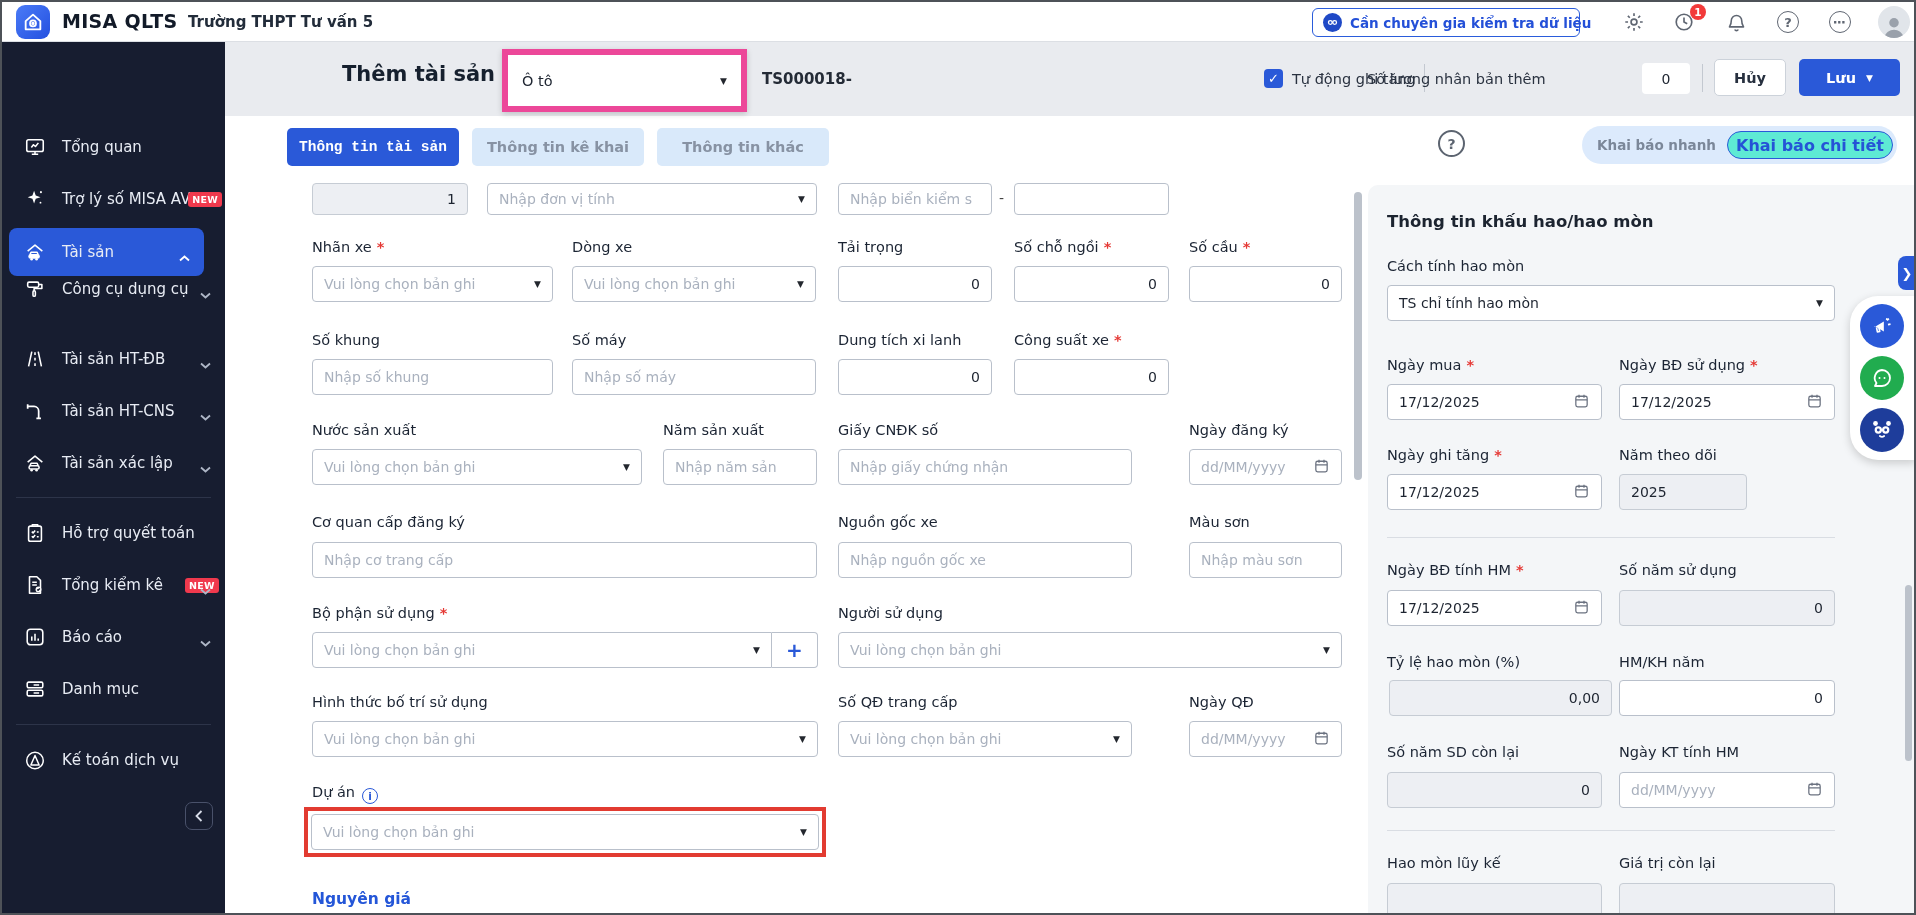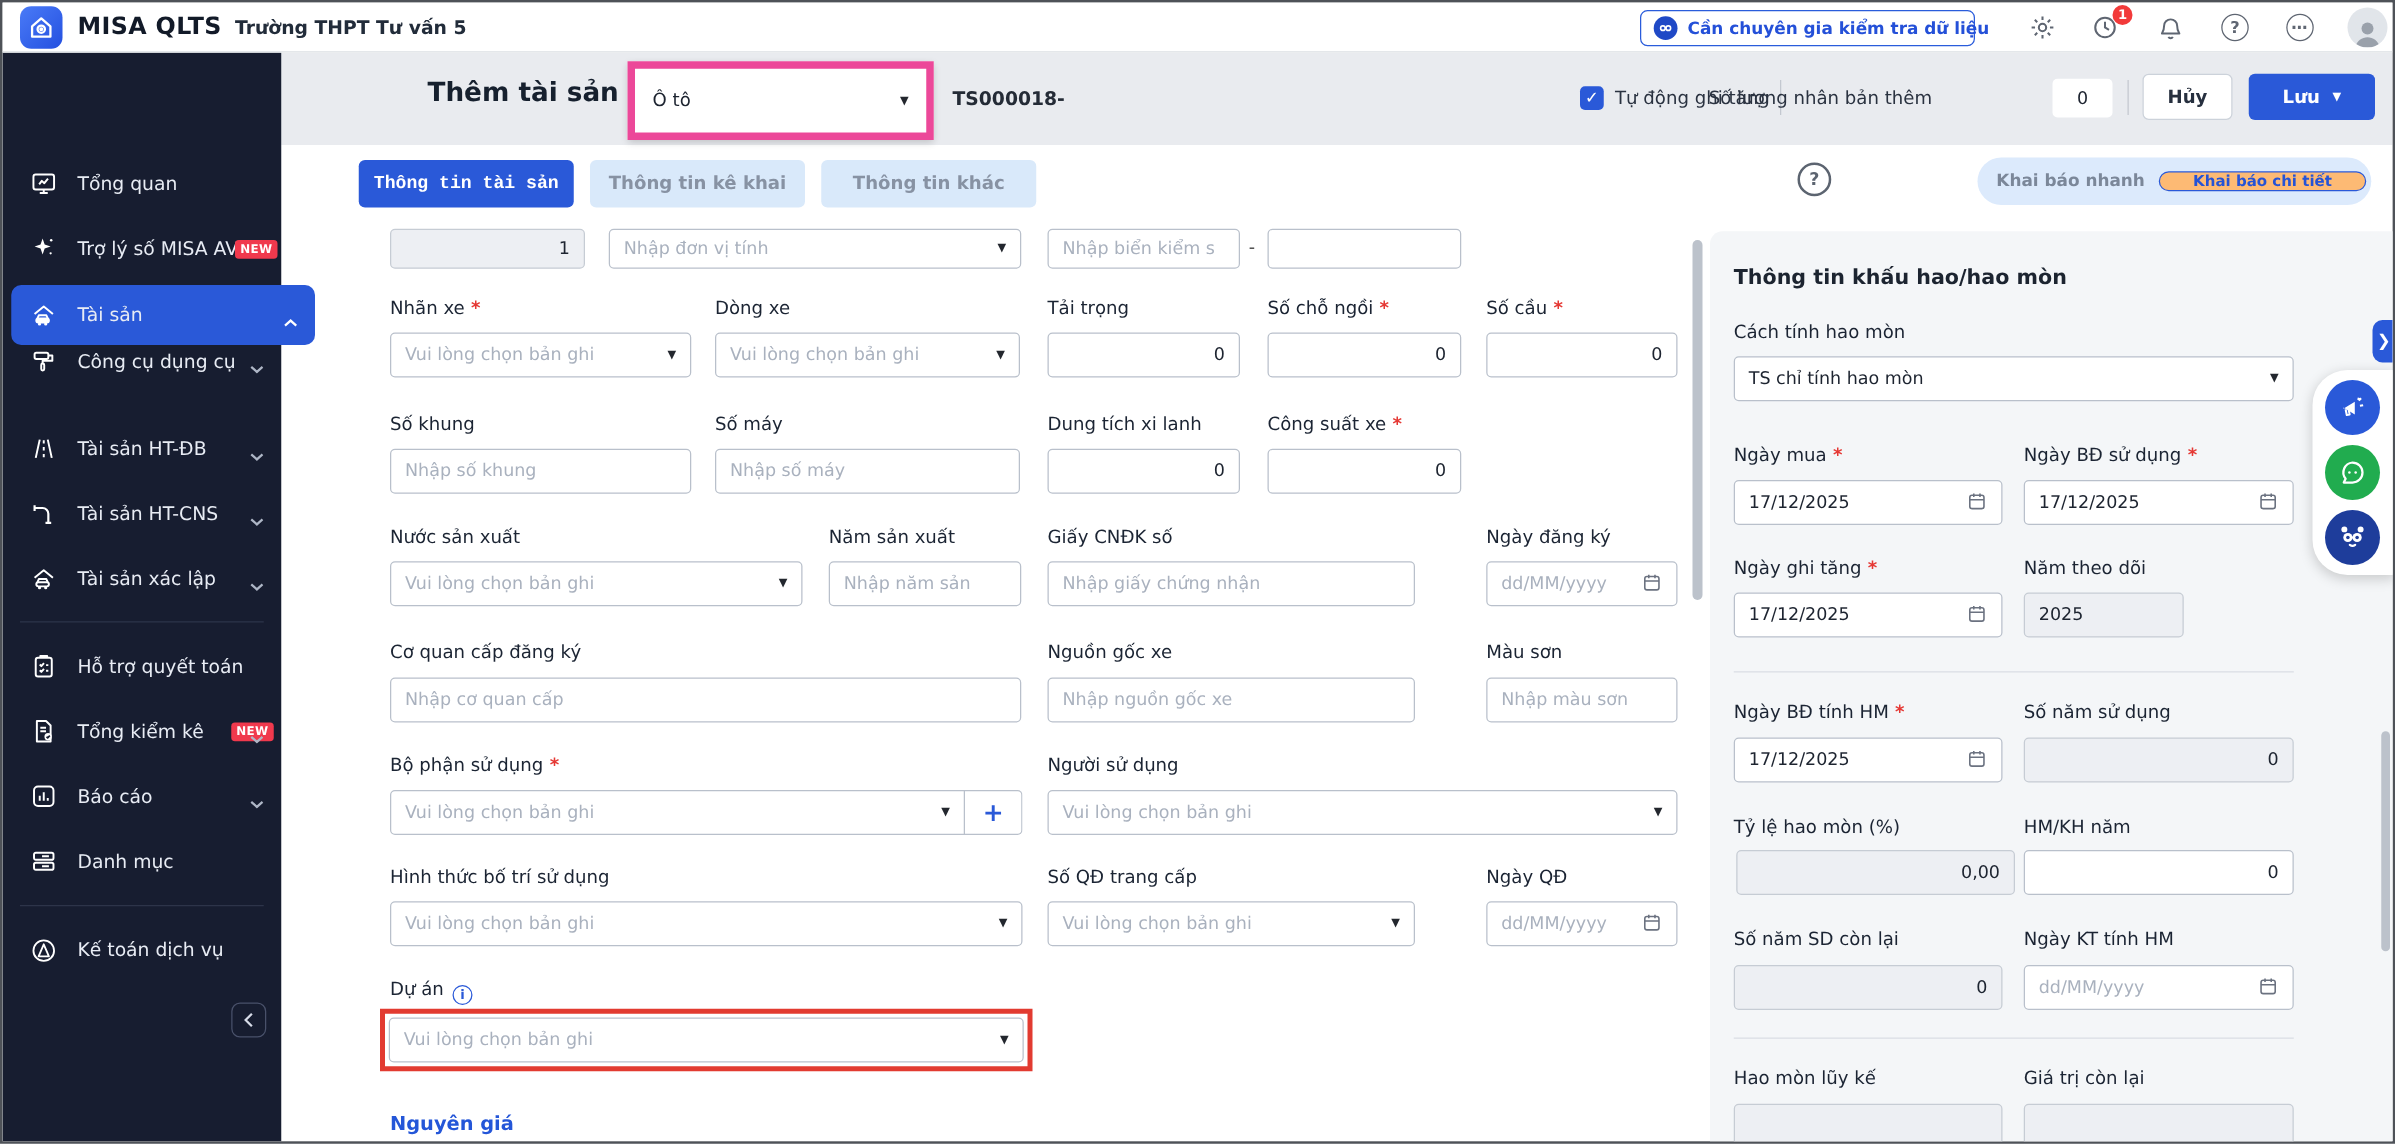--- a/index.html
+++ b/index.html
@@ -16,21 +16,21 @@
   .bot-circ { width:19px; height:19px; border-radius:50%; background:#1f49c6; display:flex; align-items:center; justify-content:center; flex:0 0 auto; }
   .hicon { position:absolute; top:8px; width:24px; height:24px; color:#5f6672; display:flex; align-items:center; justify-content:center; cursor:pointer; }
   .badge-red { position:absolute; left:1688px; top:2px; min-width:16px; height:16px; border-radius:8px; background:#f23a3a; color:#fff; font-size:10.5px; font-weight:700; display:flex; align-items:center; justify-content:center; padding:0 4px; z-index:31; }
   .circ-line { width:22px; height:22px; border:1.8px solid #5f6672; border-radius:50%; display:flex; align-items:center; justify-content:center; font-size:13px; font-weight:700; }
   .avatar { position:absolute; left:1876px; top:4px; width:32px; height:32px; border-radius:50%; background:#e1e5ea; overflow:hidden; display:flex; align-items:flex-end; justify-content:center; cursor:pointer; }
 
   
   .sidebar { position:absolute; left:0; top:40px; width:223px; bottom:0; background:#171d30; z-index:20; }
   .side-item { position:absolute; left:0; width:223px; height:52px; display:flex; align-items:center; gap:16px; padding-left:22px; color:#e8ecf4; font-size:15px; cursor:pointer; }
   .side-item .lbl { white-space:nowrap; font-weight:500; }
-  .side-item.active { left:7px; width:243px; height:48px; background:#2a59d8; border-radius:8px; padding-left:15px; font-weight:700; }
+  .side-item.active { left:7px; width:195px; height:48px; background:#2a59d8; border-radius:8px; padding-left:15px; font-weight:700; }
   .side-ic { width:22px; height:22px; flex:0 0 auto; display:flex; align-items:center; justify-content:center; }
   .chev { position:absolute; right:14px; top:50%; margin-top:-4px; }
   .new-badge { background:#f0394d; color:#fff; font-size:9.5px; font-weight:700; border-radius:3px; padding:2px 4px; margin-left:6px; letter-spacing:.3px; }
   .side-div { position:absolute; left:14px; width:195px; height:1px; background:#2d3449; }
   .collapse-btn { position:absolute; left:183px; top:760px; width:28px; height:28px; border:1px solid #49516a; border-radius:7px; color:#d7dce8; display:flex; align-items:center; justify-content:center; font-size:12px; cursor:pointer; }
 
   
   .toolbar { position:absolute; left:223px; top:40px; right:0; height:74px; background:#e9ebef; z-index:10; }
   .back-arrow { position:absolute; left:296px; top:62px; font-size:22px; color:#3c434d; cursor:pointer; line-height:1; }
   .page-title { position:absolute; left:340px; top:60px; font-size:21px; font-weight:700; color:#16202e; }
@@ -47,21 +47,21 @@
   .btn-save .caret-w { font-size:9px; }
 
   
   .content { position:absolute; left:223px; top:114px; right:0; bottom:0; background:#fff; }
   .tab { position:absolute; top:126px; height:38px; width:172px; border-radius:5px; display:flex; align-items:center; justify-content:center; font-size:14.5px; cursor:pointer; }
   .tab.active { background:#2a59d8; color:#fff; font-weight:700;font-family:Liberation Mono, monospace; }
   .tab.idle { background:#d9e9fa; color:#8792a3; font-weight:600; }
   .help-circ { position:absolute; left:1436px; top:128px; width:27px; height:27px; border:2px solid #5c6470; border-radius:50%; color:#5c6470; font-size:14px; font-weight:700; display:flex; align-items:center; justify-content:center; cursor:pointer; }
   .seg-wrap { position:absolute; left:1580px; top:124px; width:315px; height:38px; background:#dceafc; border-radius:19px; display:flex; align-items:center; padding:4px; }
   .seg-quick { flex:1; text-align:center; font-size:13.5px; font-weight:600; color:#7b8799; cursor:pointer; }
-  .seg-detail { width:166px; height:16px; background:#fdba74; border:1.5px solid #2a59d8; border-radius:15px; color:#2553d6; font-size:12px; font-weight:600; display:flex; align-items:center; justify-content:center; cursor:pointer; }
+  .seg-detail { width:166px; height:28px; background:#5eead4; border:1.5px solid #2a59d8; border-radius:15px; color:#2553d6; font-size:16px; font-weight:600; display:flex; align-items:center; justify-content:center; cursor:pointer; }
 
   
   .flabel { position:absolute; font-size:14.5px; color:#1b2433; white-space:nowrap; }
   .req::after { content:" *"; color:#e53935; font-weight:700; }
   .ctl { position:absolute; height:36px; background:#fff; border:1px solid #b9c0cb; border-radius:4px; display:flex; align-items:center; padding:0 11px; font-size:14px; color:#1d2430; overflow:hidden; cursor:pointer; }
   .ctl .ph { color:#a9b1be; white-space:nowrap; }
   .ctl.num { justify-content:flex-end; cursor:text; }
   .ctl.dis { background:#edeff3; border-color:#c6ccd4; cursor:default; }
   .ctl .caret { margin-left:auto; font-size:9px; color:#23272e; padding-left:8px; }
   .ctl .cal { margin-left:auto; flex:0 0 auto; }
@@ -400,21 +400,21 @@
   <span class="ph">dd/MM/yyyy</span>
   <span class="cal"><svg width="17" height="17" viewBox="0 0 24 24" fill="none" stroke="#6b7280" stroke-width="1.8">
         <rect x="4" y="6" width="16" height="15" rx="2.5"></rect>
         <path d="M4 11h16M8.5 4v4M15.5 4v4"></path>
         <path d="M8 14.5h.01M12 14.5h.01M16 14.5h.01M8 17.5h.01M12 17.5h.01M16 17.5h.01"></path>
       </svg></span>
 </div>
 
 <div class="flabel" style="left:310px; top:512px;">Cơ quan cấp đăng ký</div>
 <div class="ctl" style="left:310px; top:540px; width:505px;">
-    <span class="ph">Nhập cơ quan cấp</span>
+    <span class="ph">Nhập cơ trang cấp</span>
   </div>
 <div class="flabel" style="left:836px; top:512px;">Nguồn gốc xe</div>
 <div class="ctl" style="left:836px; top:540px; width:294px;">
     <span class="ph">Nhập nguồn gốc xe</span>
   </div>
 <div class="flabel" style="left:1187px; top:512px;">Màu sơn</div>
 <div class="ctl" style="left:1187px; top:540px; width:153px;">
     <span class="ph">Nhập màu sơn</span>
   </div>
 

